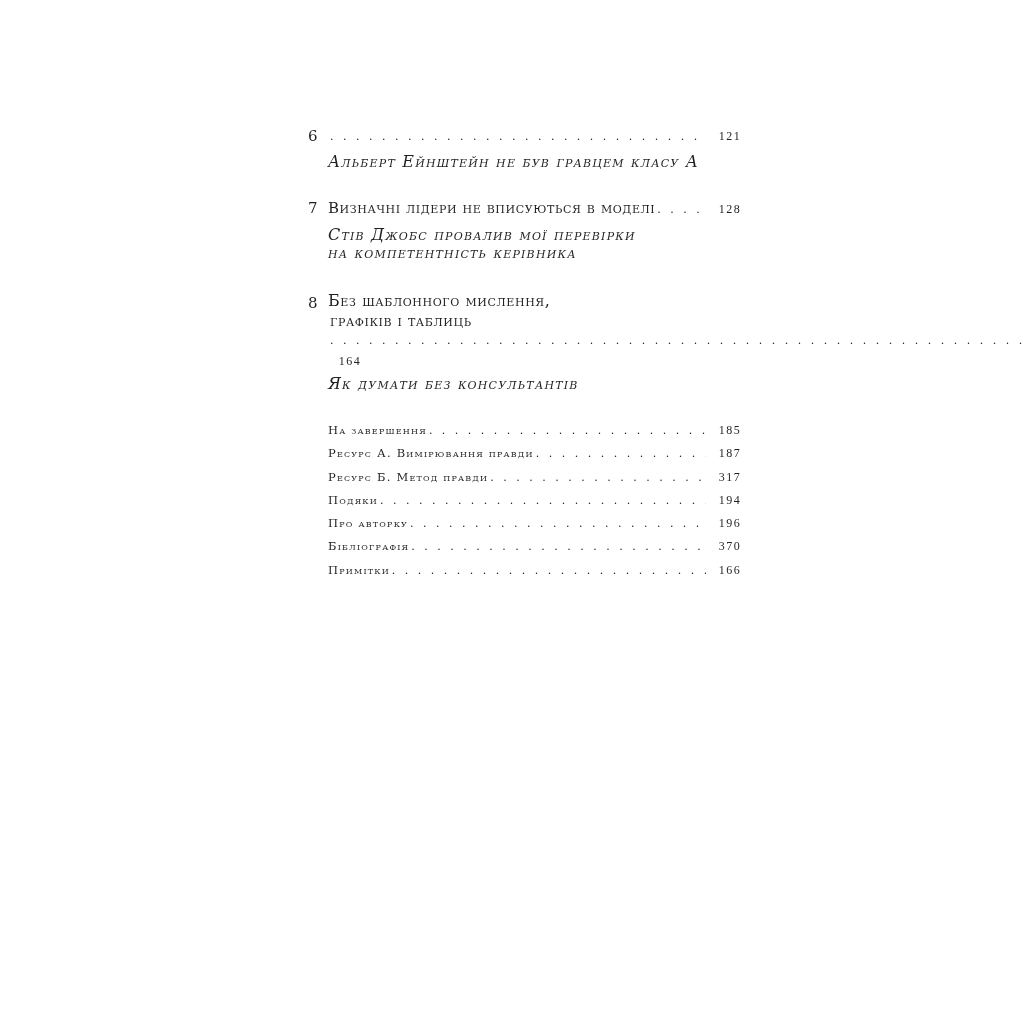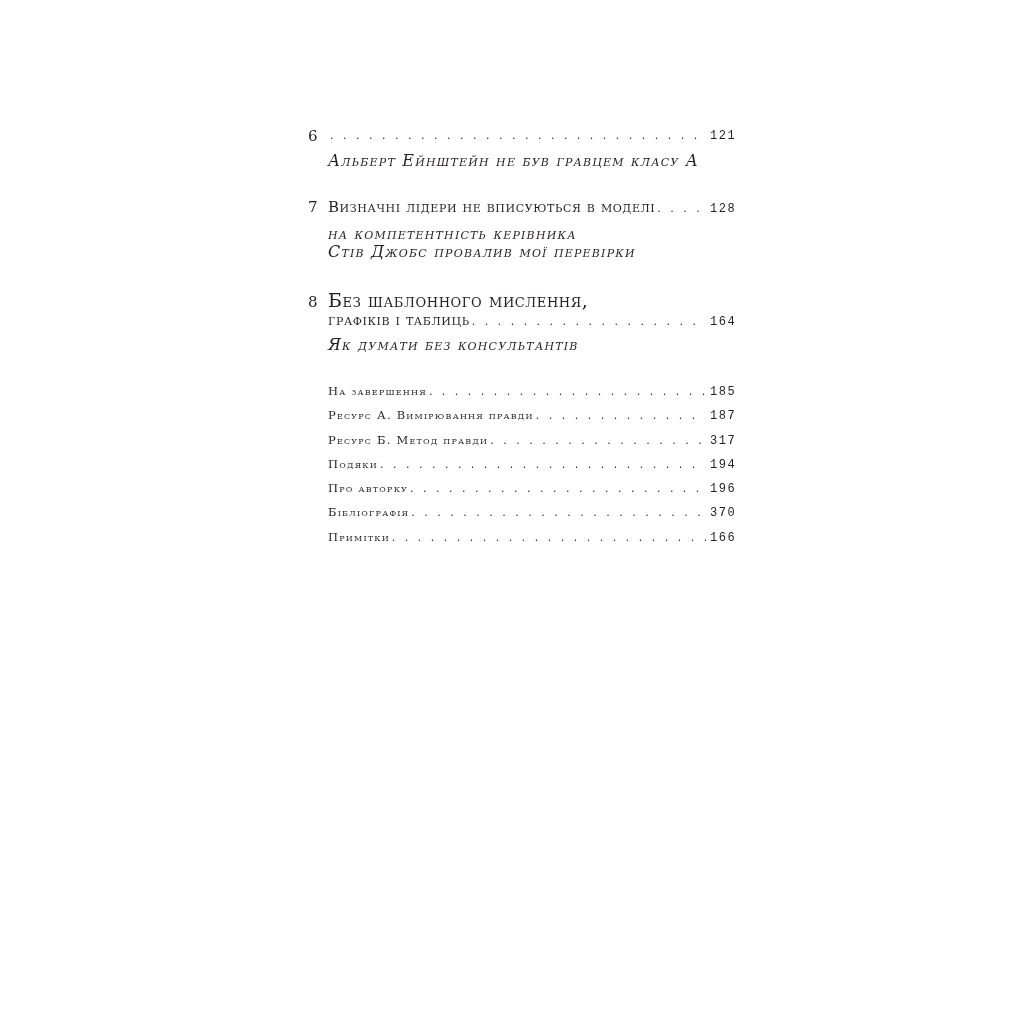--- a/index.html
+++ b/index.html
@@ -47,38 +47,38 @@
       flex: 1;
       overflow: hidden;
       white-space: nowrap;
       margin: 0 4px 0 2px;
       letter-spacing: 3px;
       font-size: 11px;
       color: #231f20;
     }
     .page {
       width: 40px;
-      text-align: left;
+      text-align: center;
       font-size: 12px;
       letter-spacing: 1.5px;
       font-variant: normal;
-      font-family: Liberation Mono, monospace;
+      font-family: Liberation Serif, serif;
       flex: none;
       margin-right: -2px;
     }
     .chap-sub {
       font-size: 16px;
       line-height: 18px;
       letter-spacing: 1.2px;
       font-variant: small-caps;
       margin-top: 4px;
       font-style: italic;
     }
     .chap-title-plain {
-      font-size: 19px;
+      font-size: 16px;
       line-height: 20px;
       letter-spacing: 0.6px;
       font-variant: small-caps;
     }
     .ch6 { margin-top: 0; }
     .ch7 { margin-top: 25px; }
     .ch8 { margin-top: 29px; }
     .backmatter {
       margin-top: 26px;
       padding-left: 22px;
@@ -113,29 +113,29 @@
   </div>
 
   <div class="chapter ch7">
     <span class="chap-num">7</span>
     <div class="chap-title-line">
       <span class="first">Визначні лідери не вписуються в моделі</span>
       <span class="dots">. . . . . . . . . . . . . . . . . . . . . . . . . . . . . . . . . . . . . . . . . . . . . . . . . . . . . . . . . . . . . . . . .</span>
       <span class="page">128</span>
     </div>
     <div class="chap-sub">
+      <div>Стів Джобс провалив мої перевірки</div>
       <div>на компетентність керівника</div>
-      <div>Стів Джобс провалив мої перевірки</div>
     </div>
   </div>
 
   <div class="chapter ch8">
     <span class="chap-num">8</span>
     <div class="chap-title-plain">Без шаблонного мислення,</div>
-    <div class="chap-title-line" style="line-height:20px;">
+    <div class="chap-title-line" style="line-height:20px;flex-direction:column;">
       <span class="first">графіків і таблиць</span>
       <span class="dots">. . . . . . . . . . . . . . . . . . . . . . . . . . . . . . . . . . . . . . . . . . . . . . . . . . . . . . . . . . . . . . . . .</span>
       <span class="page">164</span>
     </div>
     <div class="chap-sub">
       <div>Як думати без консультантів</div>
     </div>
   </div>
 
   <div class="backmatter">

